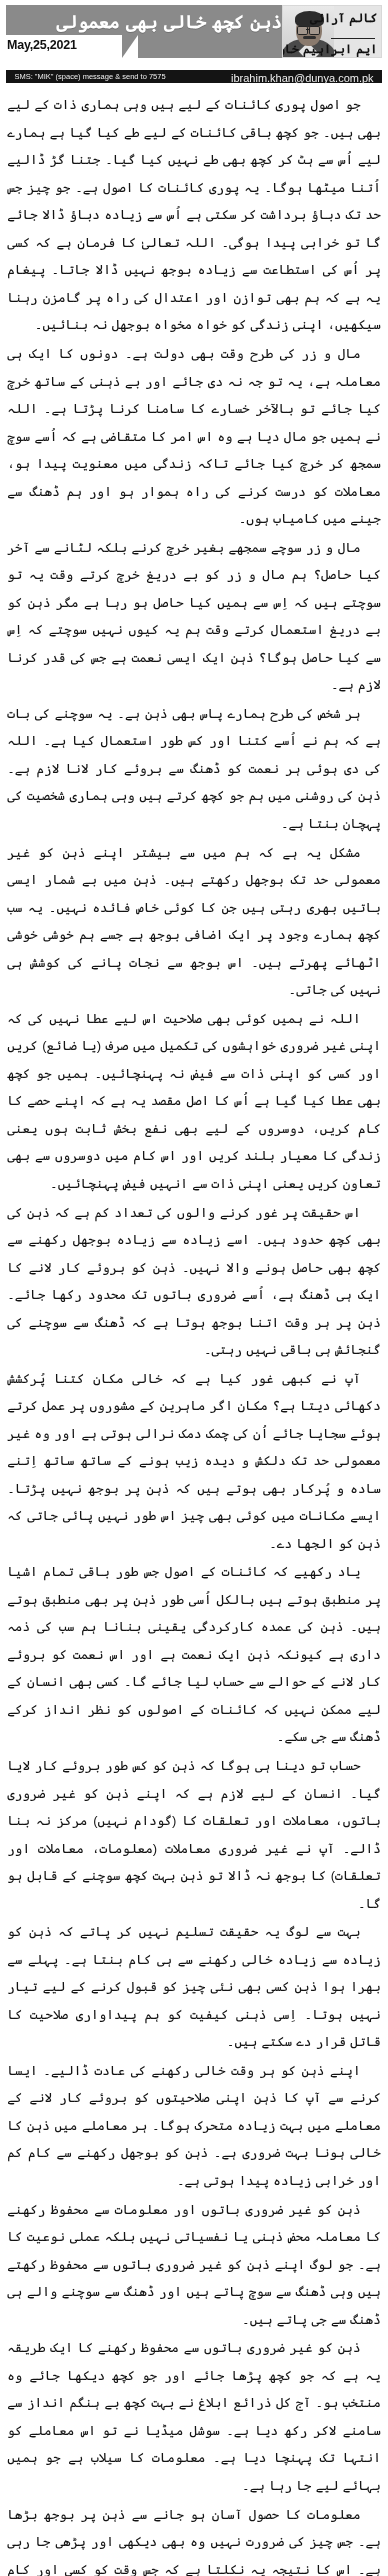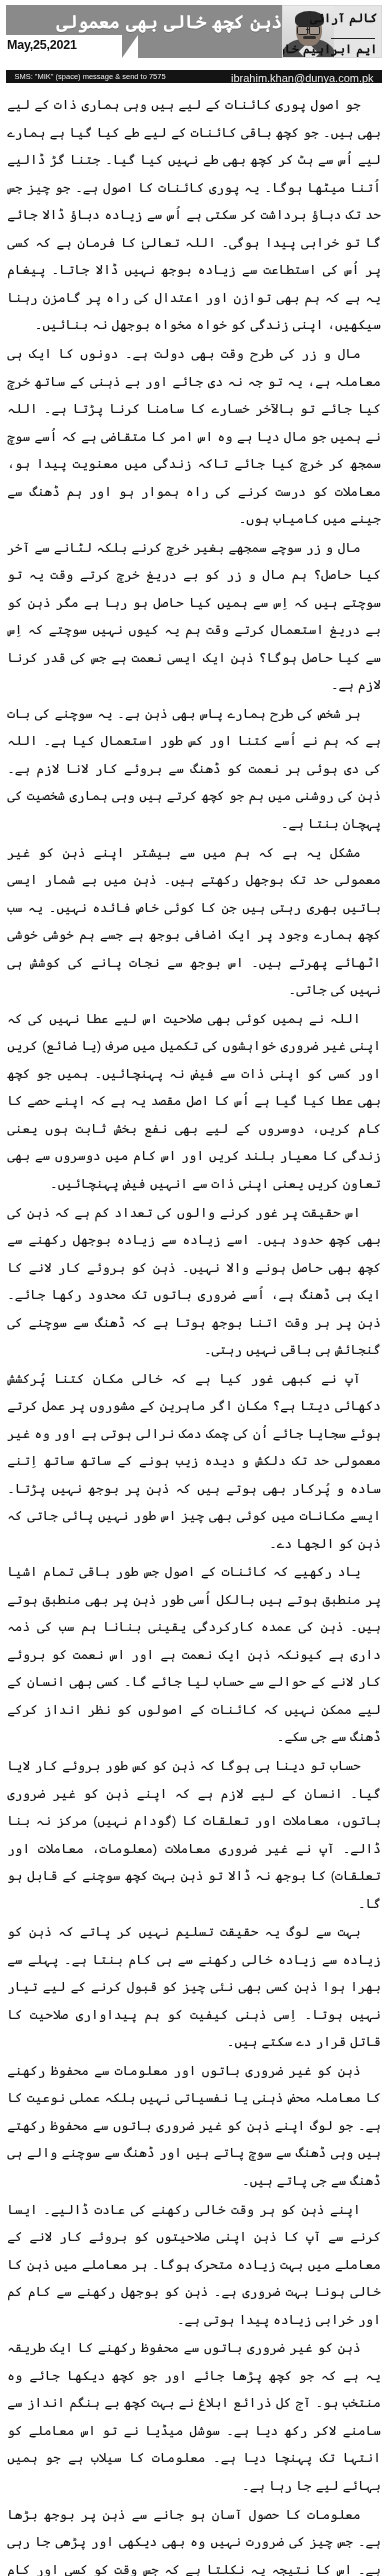--- a/index.html
+++ b/index.html
@@ -243,20 +243,20 @@
       <p class="para">مال و زر کی طرح وقت بھی دولت ہے۔ دونوں کا ایک ہی معاملہ ہے، یہ تو جہ نہ دی جائے اور بے ذہنی کے ساتھ خرچ کیا جائے تو بالآخر خسارے کا سامنا کرنا پڑتا ہے۔ اللہ نے ہمیں جو مال دیا ہے وہ اس امر کا متقاضی ہے کہ اُسے سوچ سمجھ کر خرچ کیا جائے تاکہ زندگی میں معنویت پیدا ہو، معاملات کو درست کرنے کی راہ ہموار ہو اور ہم ڈھنگ سے جینے میں کامیاب ہوں۔</p>
       <p class="para">مال و زر سوچے سمجھے بغیر خرچ کرنے بلکہ لٹانے سے آخر کیا حاصل؟ ہم مال و زر کو بے دریغ خرچ کرتے وقت یہ تو سوچتے ہیں کہ اِس سے ہمیں کیا حاصل ہو رہا ہے مگر ذہن کو بے دریغ استعمال کرتے وقت ہم یہ کیوں نہیں سوچتے کہ اِس سے کیا حاصل ہوگا؟ ذہن ایک ایسی نعمت ہے جس کی قدر کرنا لازم ہے۔</p>
       <p class="para">ہر شخص کی طرح ہمارے پاس بھی ذہن ہے۔ یہ سوچنے کی بات ہے کہ ہم نے اُسے کتنا اور کس طور استعمال کیا ہے۔ اللہ کی دی ہوئی ہر نعمت کو ڈھنگ سے بروئے کار لانا لازم ہے۔ ذہن کی روشنی میں ہم جو کچھ کرتے ہیں وہی ہماری شخصیت کی پہچان بنتا ہے۔</p>
       <p class="para">مشکل یہ ہے کہ ہم میں سے بیشتر اپنے ذہن کو غیر معمولی حد تک بوجھل رکھتے ہیں۔ ذہن میں بے شمار ایسی باتیں بھری رہتی ہیں جن کا کوئی خاص فائدہ نہیں۔ یہ سب کچھ ہمارے وجود پر ایک اضافی بوجھ ہے جسے ہم خوشی خوشی اٹھائے پھرتے ہیں۔ اس بوجھ سے نجات پانے کی کوشش ہی نہیں کی جاتی۔</p>
       <p class="para">اللہ نے ہمیں کوئی بھی صلاحیت اس لیے عطا نہیں کی کہ اپنی غیر ضروری خواہشوں کی تکمیل میں صرف (یا ضائع) کریں اور کسی کو اپنی ذات سے فیض نہ پہنچائیں۔ ہمیں جو کچھ بھی عطا کیا گیا ہے اُس کا اصل مقصد یہ ہے کہ اپنے حصے کا کام کریں، دوسروں کے لیے بھی نفع بخش ثابت ہوں یعنی زندگی کا معیار بلند کریں اور اس کام میں دوسروں سے بھی تعاون کریں یعنی اپنی ذات سے انہیں فیض پہنچائیں۔</p>
       <p class="para">اس حقیقت پر غور کرنے والوں کی تعداد کم ہے کہ ذہن کی بھی کچھ حدود ہیں۔ اسے زیادہ سے زیادہ بوجھل رکھنے سے کچھ بھی حاصل ہونے والا نہیں۔ ذہن کو بروئے کار لانے کا ایک ہی ڈھنگ ہے، اُسے ضروری باتوں تک محدود رکھا جائے۔ ذہن پر ہر وقت اتنا بوجھ ہوتا ہے کہ ڈھنگ سے سوچنے کی گنجائش ہی باقی نہیں رہتی۔</p>
       <p class="para">آپ نے کبھی غور کیا ہے کہ خالی مکان کتنا پُرکشش دکھائی دیتا ہے؟ مکان اگر ماہرین کے مشوروں پر عمل کرتے ہوئے سجایا جائے اُن کی چمک دمک نرالی ہوتی ہے اور وہ غیر معمولی حد تک دلکش و دیدہ زیب ہونے کے ساتھ ساتھ اِتنے سادہ و پُرکار بھی ہوتے ہیں کہ ذہن پر بوجھ نہیں پڑتا۔ ایسے مکانات میں کوئی بھی چیز اس طور نہیں پائی جاتی کہ ذہن کو الجھا دے۔</p>
       <p class="para">یاد رکھیے کہ کائنات کے اصول جس طور باقی تمام اشیا پر منطبق ہوتے ہیں بالکل اُسی طور ذہن پر بھی منطبق ہوتے ہیں۔ ذہن کی عمدہ کارکردگی یقینی بنانا ہم سب کی ذمہ داری ہے کیونکہ ذہن ایک نعمت ہے اور اس نعمت کو بروئے کار لانے کے حوالے سے حساب لیا جائے گا۔ کسی بھی انسان کے لیے ممکن نہیں کہ کائنات کے اصولوں کو نظر انداز کرکے ڈھنگ سے جی سکے۔</p>
       <p class="para">حساب تو دینا ہی ہوگا کہ ذہن کو کس طور بروئے کار لایا گیا۔ انسان کے لیے لازم ہے کہ اپنے ذہن کو غیر ضروری باتوں، معاملات اور تعلقات کا (گودام نہیں) مرکز نہ بنا ڈالے۔ آپ نے غیر ضروری معاملات (معلومات، معاملات اور تعلقات) کا بوجھ نہ ڈالا تو ذہن بہت کچھ سوچنے کے قابل ہو گا۔</p>
       <p class="para">بہت سے لوگ یہ حقیقت تسلیم نہیں کر پاتے کہ ذہن کو زیادہ سے زیادہ خالی رکھنے سے ہی کام بنتا ہے۔ پہلے سے بھرا ہوا ذہن کسی بھی نئی چیز کو قبول کرنے کے لیے تیار نہیں ہوتا۔ اِسی ذہنی کیفیت کو ہم پیداواری صلاحیت کا قاتل قرار دے سکتے ہیں۔</p>
+      <p class="para">اپنے ذہن کو ہر وقت خالی رکھنے کی عادت ڈالیے۔ ایسا کرنے سے آپ کا ذہن اپنی صلاحیتوں کو بروئے کار لانے کے معاملے میں بہت زیادہ متحرک ہوگا۔ ہر معاملے میں ذہن کا خالی ہونا بہت ضروری ہے۔ ذہن کو بوجھل رکھنے سے کام کم اور خرابی زیادہ پیدا ہوتی ہے۔</p>
       <p class="para">ذہن کو غیر ضروری باتوں اور معلومات سے محفوظ رکھنے کا معاملہ محض ذہنی یا نفسیاتی نہیں بلکہ عملی نوعیت کا ہے۔ جو لوگ اپنے ذہن کو غیر ضروری باتوں سے محفوظ رکھتے ہیں وہی ڈھنگ سے سوچ پاتے ہیں اور ڈھنگ سے سوچنے والے ہی ڈھنگ سے جی پاتے ہیں۔</p>
-      <p class="para">اپنے ذہن کو ہر وقت خالی رکھنے کی عادت ڈالیے۔ ایسا کرنے سے آپ کا ذہن اپنی صلاحیتوں کو بروئے کار لانے کے معاملے میں بہت زیادہ متحرک ہوگا۔ ہر معاملے میں ذہن کا خالی ہونا بہت ضروری ہے۔ ذہن کو بوجھل رکھنے سے کام کم اور خرابی زیادہ پیدا ہوتی ہے۔</p>
       <p class="para">ذہن کو غیر ضروری باتوں سے محفوظ رکھنے کا ایک طریقہ یہ ہے کہ جو کچھ پڑھا جائے اور جو کچھ دیکھا جائے وہ منتخب ہو۔ آج کل ذرائع ابلاغ نے بہت کچھ بے ہنگم انداز سے سامنے لاکر رکھ دیا ہے۔ سوشل میڈیا نے تو اس معاملے کو انتہا تک پہنچا دیا ہے۔ معلومات کا سیلاب ہے جو ہمیں بہائے لیے جا رہا ہے۔</p>
       <p class="para">معلومات کا حصول آسان ہو جانے سے ذہن پر بوجھ بڑھا ہے۔ جس چیز کی ضرورت نہیں وہ بھی دیکھی اور پڑھی جا رہی ہے۔ اس کا نتیجہ یہ نکلتا ہے کہ جس وقت کو کسی اور کام میں لگایا جانا چاہیے وہ ضائع ہو جاتا ہے اور ذہن بھی بوجھل رہتا ہے۔</p>
     </div>
 
 </div>
 
 
 </body></html>

